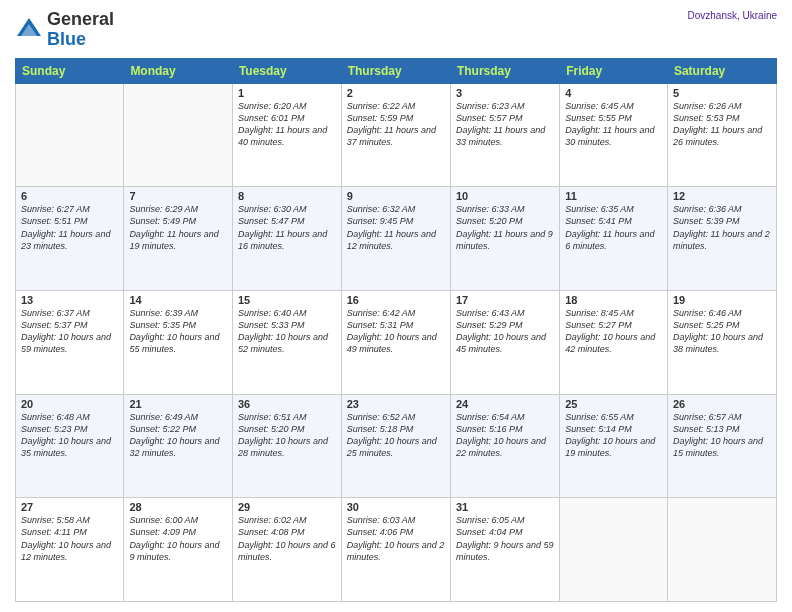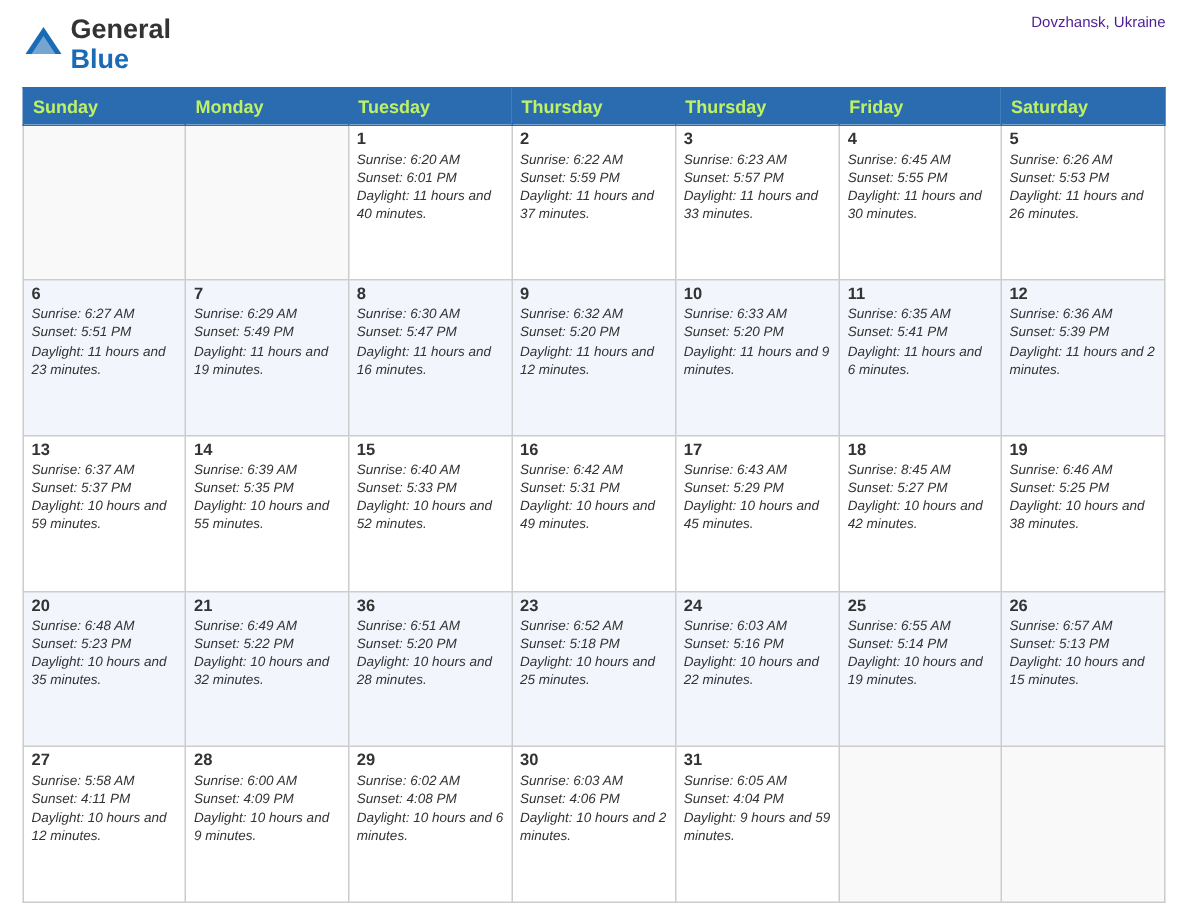--- a/index.html
+++ b/index.html
@@ -187,21 +187,21 @@
           </td>
           <td>
             <span class="day-num">8</span>
             <div class="day-info">Sunrise: 6:30 AM
 Sunset: 5:47 PM
 Daylight: 11 hours and 16 minutes.</div>
           </td>
           <td>
             <span class="day-num">9</span>
             <div class="day-info">Sunrise: 6:32 AM
-Sunset: 5:20 PM
+Sunset: 9:45 PM
 Daylight: 11 hours and 12 minutes.</div>
           </td>
           <td>
             <span class="day-num">10</span>
             <div class="day-info">Sunrise: 6:33 AM
 Sunset: 5:20 PM
 Daylight: 11 hours and 9 minutes.</div>
           </td>
           <td>
             <span class="day-num">11</span>
@@ -280,21 +280,21 @@
 Daylight: 10 hours and 28 minutes.</div>
           </td>
           <td>
             <span class="day-num">23</span>
             <div class="day-info">Sunrise: 6:52 AM
 Sunset: 5:18 PM
 Daylight: 10 hours and 25 minutes.</div>
           </td>
           <td>
             <span class="day-num">24</span>
-            <div class="day-info">Sunrise: 6:03 AM
+            <div class="day-info">Sunrise: 6:54 AM
 Sunset: 5:16 PM
 Daylight: 10 hours and 22 minutes.</div>
           </td>
           <td>
             <span class="day-num">25</span>
             <div class="day-info">Sunrise: 6:55 AM
 Sunset: 5:14 PM
 Daylight: 10 hours and 19 minutes.</div>
           </td>
           <td>

